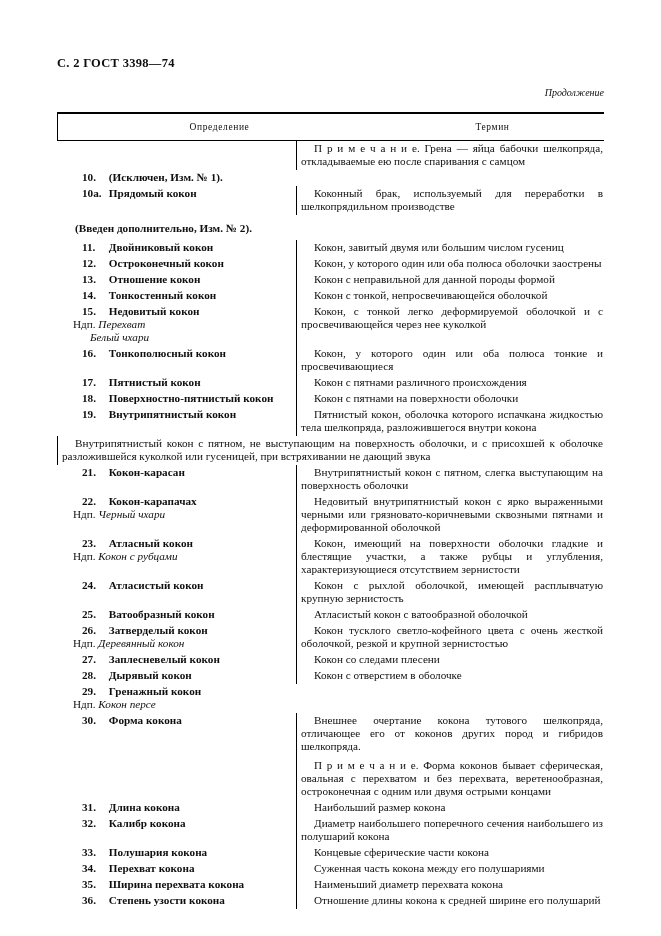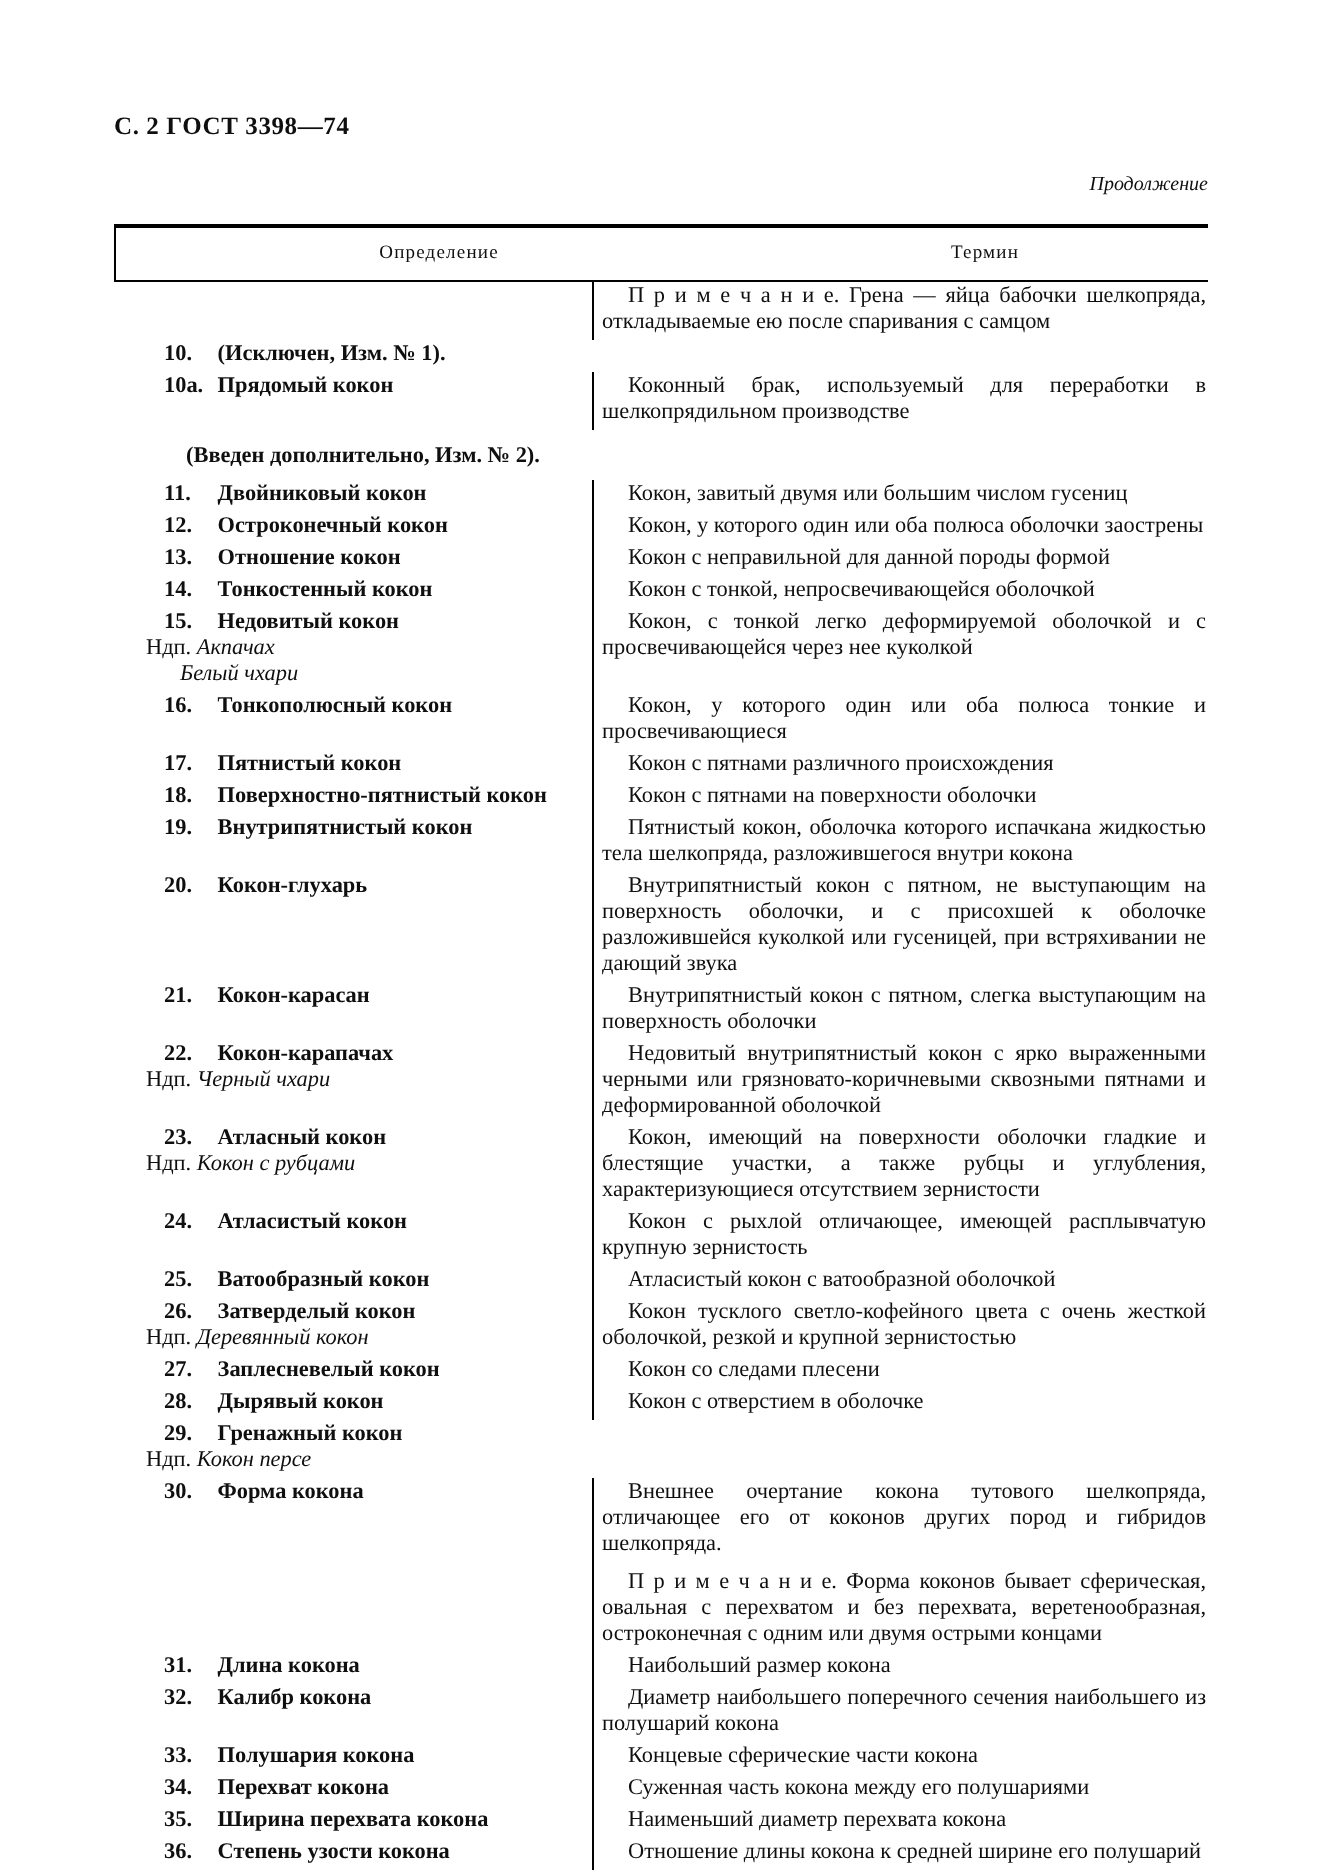--- a/index.html
+++ b/index.html
@@ -38,21 +38,21 @@
   .th {
     font-size: 9.5px;
     text-align: center;
     padding: 7px 0 6px 0;
     letter-spacing: 0.6px;
   }
   .th-term { width: 223px; box-sizing: border-box; }
   .th-def  { flex: 1; border-left: 1.8px solid #000; }
   .tbody { }
   .row { display: flex; }
-  .row-annotation { margin: 6px 0 3px 0; text-align: center; }
+  .row-annotation { margin: 6px 0 3px 0; }
   .cell-term {
     width: 223px;
     box-sizing: border-box;
     padding: 1px 8px 2px 0;
     margin-left: 16px;
   }
   .cell-def {
     flex: 1;
     border-left: 1.8px solid transparent;
     padding: 1px 1px 2px 4px;
@@ -147,21 +147,21 @@
           <div class="cell-term">
             <div class="term-line"><span class="num">14.</span> <span class="term">Тонкостенный кокон</span></div>
           </div>
           <div class="cell-def has-def">
             <p class="def-p">Кокон с тонкой, непросвечивающейся оболочкой</p>
           </div>
         </div>
         <div class="row">
           <div class="cell-term">
             <div class="term-line"><span class="num">15.</span> <span class="term">Недовитый кокон</span></div>
-            <div class="ndp-line"><span class="ndp-label">Ндп.</span> <span class="ndp-name">Акпачах</span></div>
+            <div class="ndp-line"><span class="ndp-label">Ндп.</span> <span class="ndp-name">Перехват</span></div>
             <div class="ndp-name2">Белый чхари</div>
           </div>
           <div class="cell-def has-def">
             <p class="def-p">Кокон, с тонкой легко деформируемой оболочкой и с просвечивающейся через нее куколкой</p>
           </div>
         </div>
         <div class="row">
           <div class="cell-term">
             <div class="term-line"><span class="num">16.</span> <span class="term">Тонкополюсный кокон</span></div>
           </div>
@@ -187,23 +187,20 @@
         </div>
         <div class="row">
           <div class="cell-term">
             <div class="term-line"><span class="num">19.</span> <span class="term">Внутрипятнистый кокон</span></div>
           </div>
           <div class="cell-def has-def">
             <p class="def-p">Пятнистый кокон, оболочка которого испачкана жидкостью тела шелкопряда, разложившегося внутри кокона</p>
           </div>
         </div>
         <div class="row">
-          <div class="cell-term">
-            <div class="term-line"><span class="num">20.</span> <span class="term">Кокон-глухарь</span></div>
-          </div>
           <div class="cell-def has-def">
             <p class="def-p">Внутрипятнистый кокон с пятном, не выступающим на поверхность оболочки, и с присохшей к оболочке разложившейся куколкой или гусеницей, при встряхивании не дающий звука</p>
           </div>
         </div>
         <div class="row">
           <div class="cell-term">
             <div class="term-line"><span class="num">21.</span> <span class="term">Кокон-карасан</span></div>
           </div>
           <div class="cell-def has-def">
             <p class="def-p">Внутрипятнистый кокон с пятном, слегка выступающим на поверхность оболочки</p>
@@ -225,21 +222,21 @@
           </div>
           <div class="cell-def has-def">
             <p class="def-p">Кокон, имеющий на поверхности оболочки гладкие и блестящие участки, а также рубцы и углубления, характеризующиеся отсутствием зернистости</p>
           </div>
         </div>
         <div class="row">
           <div class="cell-term">
             <div class="term-line"><span class="num">24.</span> <span class="term">Атласистый кокон</span></div>
           </div>
           <div class="cell-def has-def">
-            <p class="def-p">Кокон с рыхлой отличающее, имеющей расплывчатую крупную зернистость</p>
+            <p class="def-p">Кокон с рыхлой оболочкой, имеющей расплывчатую крупную зернистость</p>
           </div>
         </div>
         <div class="row">
           <div class="cell-term">
             <div class="term-line"><span class="num">25.</span> <span class="term">Ватообразный кокон</span></div>
           </div>
           <div class="cell-def has-def">
             <p class="def-p">Атласистый кокон с ватообразной оболочкой</p>
           </div>
         </div>

